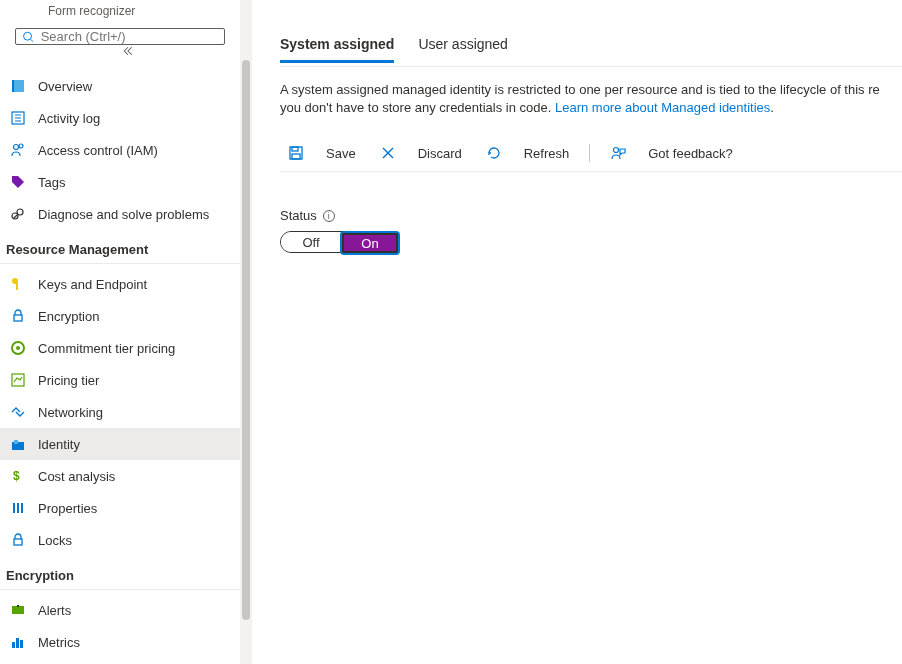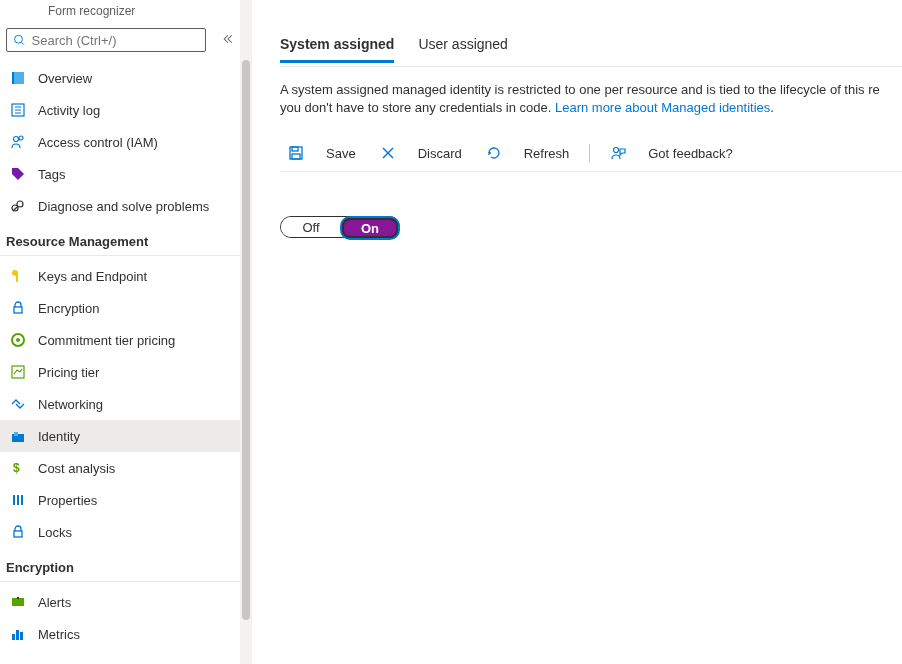--- a/index.html
+++ b/index.html
@@ -22,20 +22,21 @@
     }
     .breadcrumb-label {
       font-size: 12px;
       color: #605e5c;
       padding: 0 0 6px 48px;
     }
     .search-row {
       display: flex;
       align-items: center;
       padding: 4px 6px 10px 6px;
+      flex-direction: column;
     }
     .search-box {
       flex: 1;
       display: flex;
       align-items: center;
       border: 1px solid #605e5c;
       border-radius: 2px;
       height: 24px;
       padding: 0 6px;
       font-size: 13px;
@@ -191,27 +192,26 @@
     }
     .toggle-opt.off {
       color: #323130;
       background: #fff;
       border-top-left-radius: 14px;
       border-bottom-left-radius: 14px;
     }
     .toggle-opt.on {
       background: #881798;
       color: #fff;
-      border-radius: 10px;
+      border-radius: 4px;
       border: 2px solid #0078d4;
       outline: 2px solid #323130;
       outline-offset: -4px;
       margin: -1px;
       height: 24px;
-      font-weight: bold;
     }
   </style>
 </head>
 <body>
 
 <div class="sidebar">
   <div class="breadcrumb-label">Form recognizer</div>
   <div class="search-row">
     <div class="search-box">
       <svg width="14" height="14" viewBox="0 0 16 16" fill="none" stroke="#0078d4" stroke-width="1.2">
@@ -430,18 +430,22 @@
             <circle cx="6" cy="5" r="2.5"></circle>
             <path d="M2 14c0-3 2-4 4-4s4 1 4 4"></path>
             <path d="M10 4 h5 v4 h-3 l-2 2 z"></path>
           </svg>
         </span>
       <span>Got feedback?</span>
     </div>
   </div>
 
   <div class="status-block">
+    <div class="status-label">
+      <span>Status</span>
+      <span class="info-icon">i</span>
+    </div>
     <div class="toggle">
       <div class="toggle-opt off">Off</div>
       <div class="toggle-opt on">On</div>
     </div>
   </div>
 </div>
 
 </body></html>

